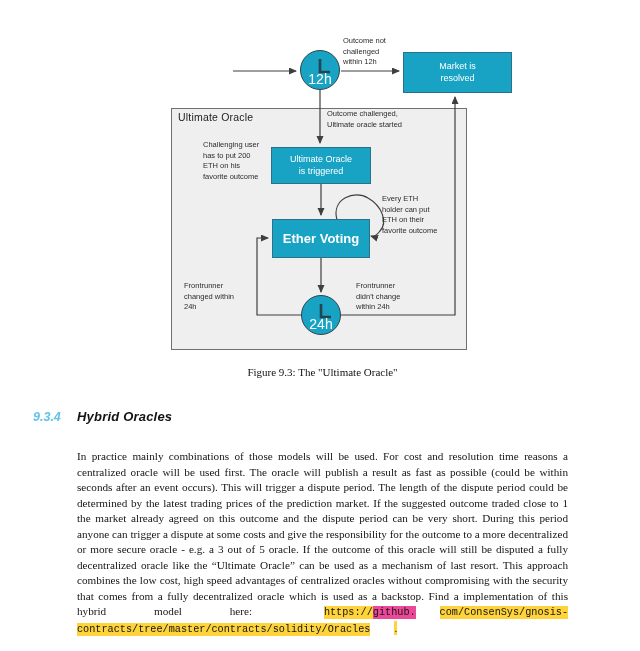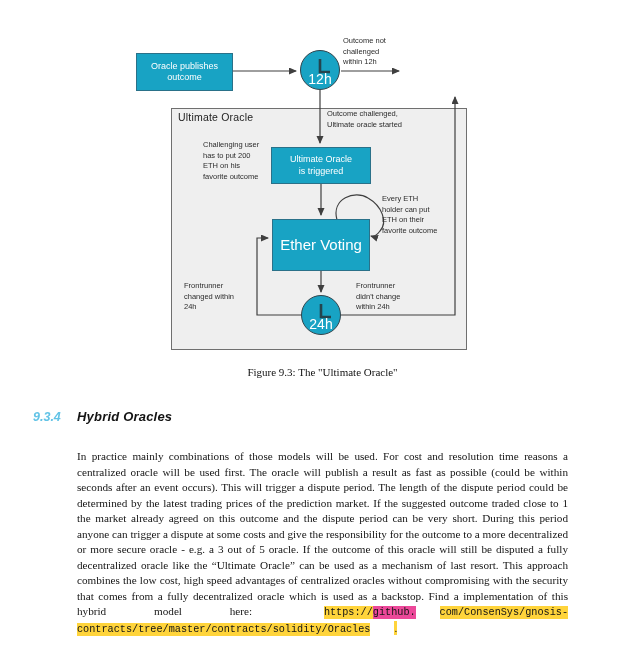--- a/index.html
+++ b/index.html
@@ -19,21 +19,21 @@
     letter-spacing:.2px;
   }
   .tealbox{
     position:absolute;background:#18a3c4;border:1px solid #2a7189;box-sizing:border-box;
     color:#ffffff;display:flex;align-items:center;justify-content:center;
     text-align:center;font-size:9px;line-height:11.5px;white-space:pre-line;
   }
   .box-oracle{left:136px;top:53px;width:97px;height:38px;}
   .box-market{left:403px;top:52px;width:109px;height:41px;}
   .box-triggered{left:271px;top:147px;width:100px;height:37px;}
-  .box-voting{left:272px;top:219px;width:98px;height:52px;font-size:15px;}
+  .box-voting{left:272px;top:219px;width:98px;height:39px;font-size:13px;font-weight:bold;}
   .clock{
     position:absolute;width:40px;height:40px;border-radius:50%;
     background:#18a3c4;border:1.5px solid #31444c;box-sizing:border-box;
   }
   .clock-12{left:300px;top:50px;}
   .clock-24{left:301px;top:295px;}
   .clock svg{position:absolute;left:0;top:0;}
   .clock .clock-label{
     position:absolute;left:0;right:0;bottom:2px;text-align:center;
     color:#ffffff;font-size:14px;
@@ -92,22 +92,22 @@
       <path d="M321,184 L321,215" marker-end="url(#arr)"></path>
       <path d="M321,258 L321,292" marker-end="url(#arr)"></path>
       <path d="M302,315 L257,315 L257,238 L268,238" marker-end="url(#arr)"></path>
       <path d="M341,315 L455,315 L455,97" marker-end="url(#arr)"></path>
       <path d="M337,220 C331,198 355,190 368,198 C382,206 388,222 380,231 C377,235 374,237 371,236" marker-end="url(#arr)"></path>
     </g>
   </svg>
 
   <span class="container-label">Ultimate Oracle</span>
 
-  <div class="tealbox box-oracle">Oracle publishes
-outcome</div>
+  <div class="tealbox box-market">Market is
+resolved</div>
   <div class="tealbox box-triggered">Ultimate Oracle
 is triggered</div>
   <div class="tealbox box-voting">Ether Voting</div>
 
   <div class="clock clock-12">
     <svg width="40" height="40" viewBox="0 0 40 40">
       <path d="M19,8 L19,21 L29,21" fill="none" stroke="#24444e" stroke-width="2.6"></path>
     </svg>
     <span class="clock-label">12h</span>
   </div>

